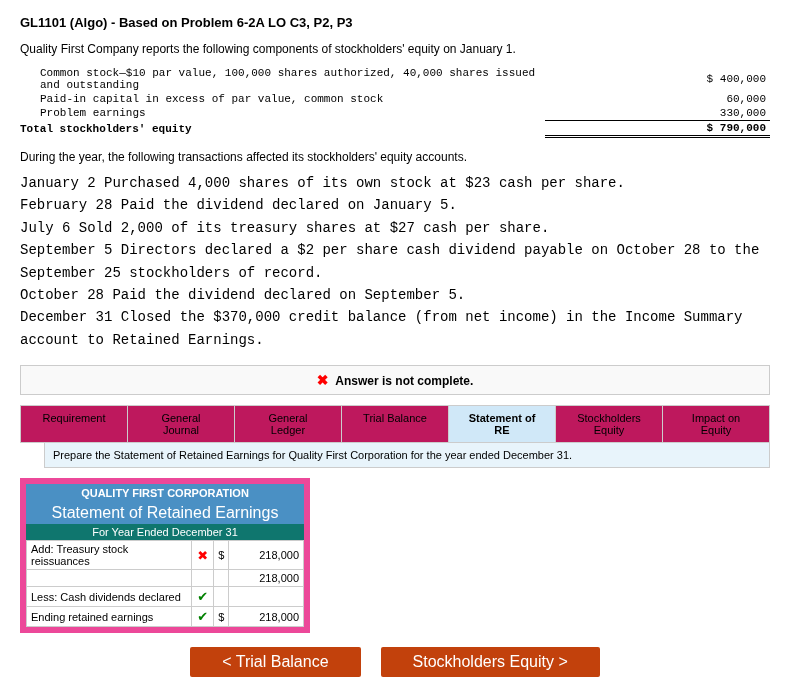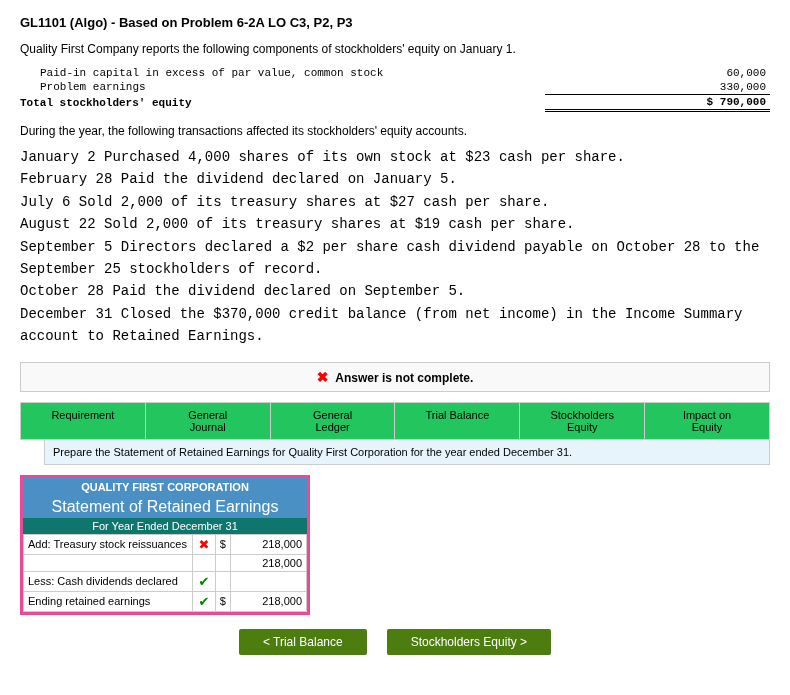--- a/index.html
+++ b/index.html
@@ -63,39 +63,39 @@
       border: 1px solid #ccc;
       margin-bottom: 0;
     }
     .tab-cell {
       flex: 1;
       border-right: 1px solid #ccc;
       padding: 6px 4px;
       text-align: center;
       font-size: 11px;
       cursor: pointer;
-      background: #22c55e;
+      background: #be185d;
     }
     .tab-cell:last-child { border-right: none; }
     .tab-cell.active {
       background: #d0e8f8;
       font-weight: bold;
     }
     .instruction-row {
       background: #e8f4fb;
       border: 1px solid #ccc;
       border-top: none;
       padding: 6px 8px;
       font-size: 11px;
       margin-bottom: 10px;
       margin-left: 24px;
     }
     .corp-table-wrapper {
       width: 290px;
-      border: 3px solid #ec4899;
+      border: 6px solid #ec4899;
       margin-bottom: 14px;
     }
     .corp-header {
       background: #4a90c4;
       color: #fff;
       text-align: center;
       font-weight: bold;
       font-size: 11px;
       padding: 3px;
     }
@@ -129,38 +129,42 @@
     .corp-data-table .row-amount { width: 27%; text-align: right; }
     .error-icon { color: red; font-size: 13px; }
     .check-icon { color: green; font-size: 13px; }
     .nav-buttons {
       display: flex;
       gap: 20px;
       justify-content: center;
       margin-top: 10px;
     }
     .nav-btn {
-      background: #4d7c0f;
+      background: #c2410c;
       color: #fff;
       border: none;
-      padding: 6px 24px;
-      font-size: 12px;
+      padding: 6px 32px;
+      font-size: 16px;
       cursor: pointer;
       border-radius: 2px;
     }
   </style>
 </head>
 <body>
 
 <div class="page-title">GL1101 (Algo) - Based on Problem 6-2A LO C3, P2, P3</div>
 
 <p class="intro-text">Quality First Company reports the following components of stockholders' equity on January 1.</p>
 
 <table class="equity-table">
   <tbody id="equity-tbody">
+      <tr>
+    <td class="label-col" style="padding-left:20px">Common stock—$10 par value, 100,000 shares authorized, 40,000 shares issued and outstanding</td>
+    <td class="amount-col" style="">$ 400,000</td>
+  </tr>
       <tr>
     <td class="label-col" style="padding-left:20px">Paid-in capital in excess of par value, common stock</td>
     <td class="amount-col" style="">60,000</td>
   </tr>
       <tr>
     <td class="label-col" style="padding-left:20px">Problem earnings</td>
     <td class="amount-col" style="border-bottom:1px solid #000;">330,000</td>
   </tr>
       <tr style="font-weight: bold;">
     <td class="label-col" style="padding-left:0">Total stockholders' equity</td>
@@ -168,36 +172,36 @@
   </tr>
     </tbody>
 </table>
 
 <p class="transactions-title">During the year, the following transactions affected its stockholders' equity accounts.</p>
 
 <div class="transactions-section" id="transactions-container">
     <div>January 2  Purchased 4,000 shares of its own stock at $23 cash per share.</div>
     <div>February 28  Paid the dividend declared on January 5.</div>
     <div>July 6  Sold 2,000 of its treasury shares at $27 cash per share.</div>
-    <div>August 22  Sold 2,000 of its treasury shares at $19 cash per share.</div>
     <div>September 5  Directors declared a $2 per share cash dividend payable on October 28 to the September 25 stockholders of record.</div>
     <div>October 28  Paid the dividend declared on September 5.</div>
     <div>December 31  Closed the $370,000 credit balance (from net income) in the Income Summary account to Retained Earnings.</div>
   </div>
 
 <div class="answer-banner">
   <span class="x-icon">✖</span>
   <span>Answer is not complete.</span>
 </div>
 
 <div class="tabs-row" id="tabs-container">
     <div class="tab-cell">Requirement</div>
     <div class="tab-cell">General<br>Journal</div>
     <div class="tab-cell">General<br>Ledger</div>
     <div class="tab-cell">Trial Balance</div>
+    <div class="tab-cell active">Statement of<br>RE</div>
     <div class="tab-cell">Stockholders<br>Equity</div>
     <div class="tab-cell">Impact on<br>Equity</div>
   </div>
 
 <div class="instruction-row">Prepare the Statement of Retained Earnings for Quality First Corporation for the year ended December 31.</div>
 
 <div class="corp-table-wrapper">
   <div class="corp-header">QUALITY FIRST CORPORATION</div>
   <div class="corp-subheader">Statement of Retained Earnings</div>
   <div class="corp-subheader2">For Year Ended December 31</div>

